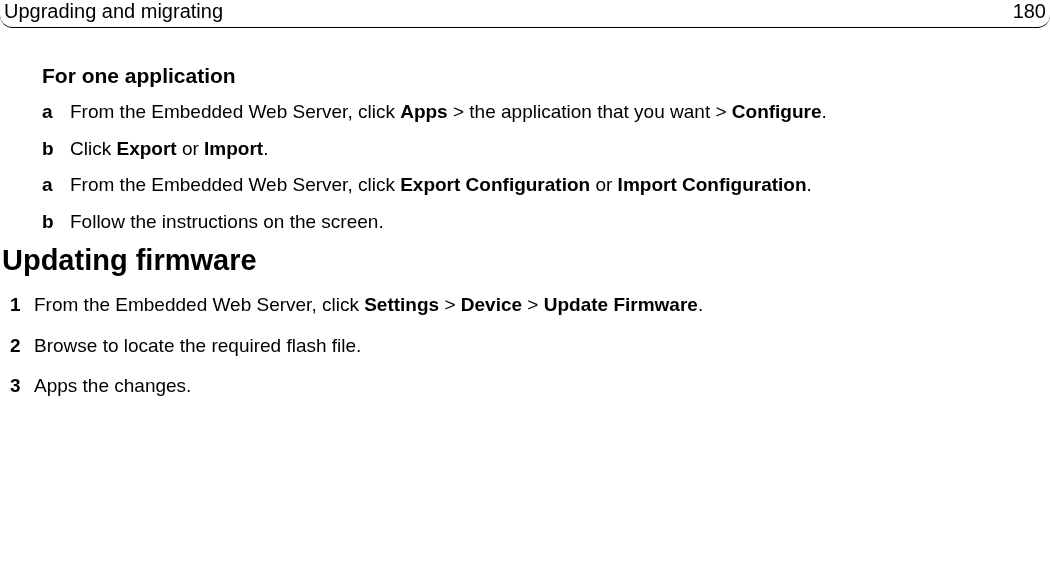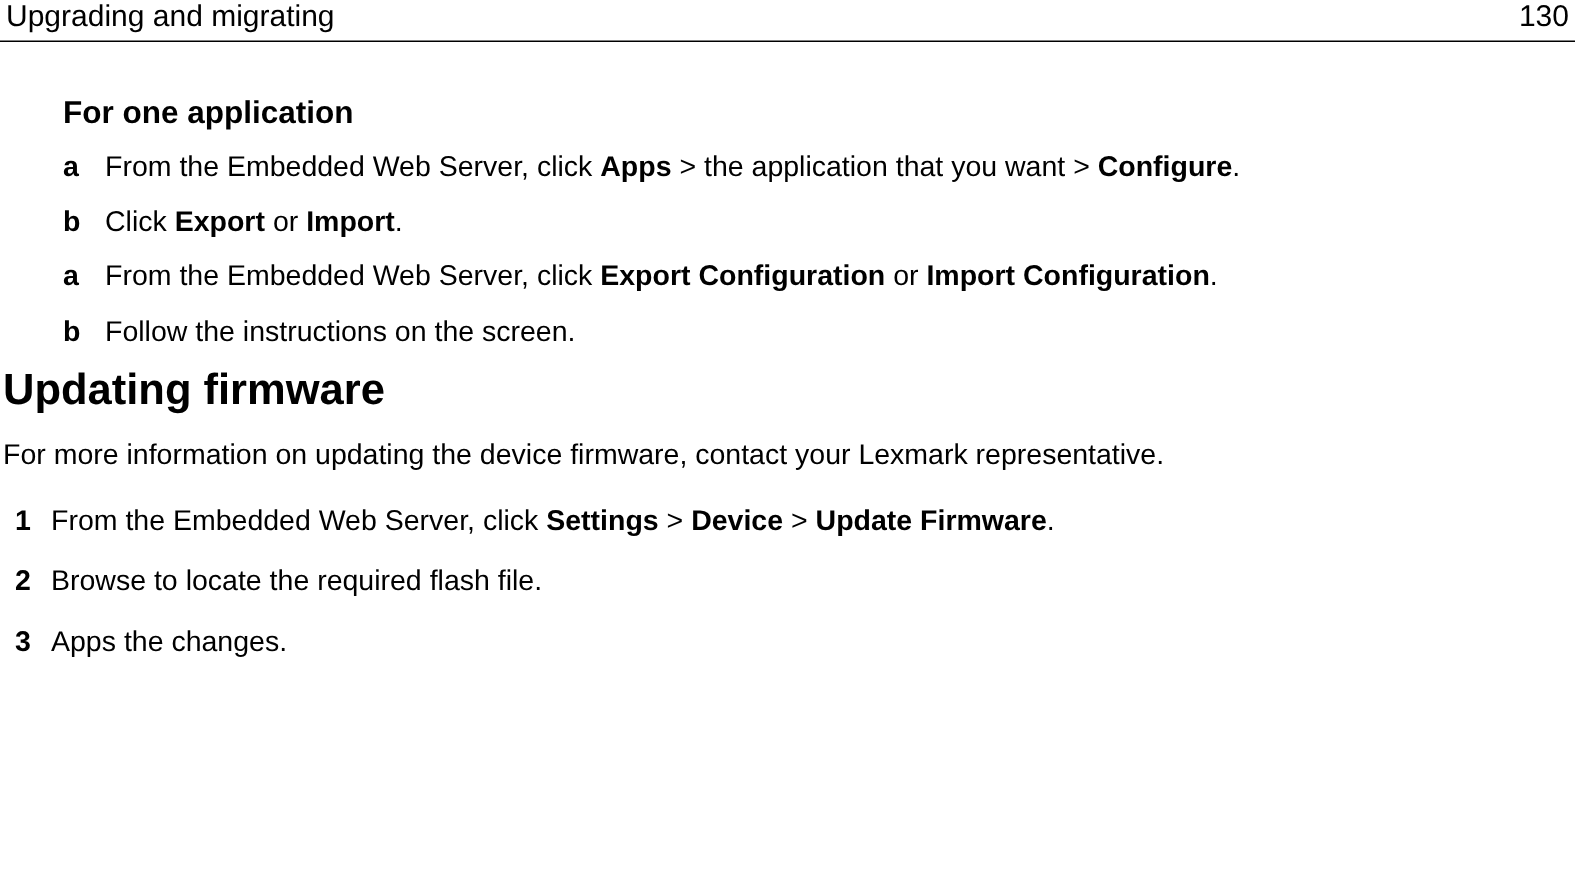--- a/index.html
+++ b/index.html
@@ -1,18 +1,19 @@
 <!DOCTYPE html>
 <html><head>
   <meta charset="utf-8">
   <style>
     * {
       margin: 0;
       padding: 0;
       box-sizing: border-box;
+      border-radius: 13px;
     }
     body {
       font-family: Arial, Helvetica, sans-serif;
       width: 1050px;
       height: 588px;
       background: #ffffff;
       color: #000000;
       position: relative;
     }
     .header {
@@ -86,21 +87,21 @@
       font-weight: 700;
       width: 24px;
       flex-shrink: 0;
     }
   </style>
 </head>
 <body>
 
 <div class="header">
   <span class="header-title">Upgrading and migrating</span>
-  <span class="header-page">130</span>
+  <span class="header-page">180</span>
 </div>
 
 <div class="content">
 
   <div class="section-heading">For one application</div>
   <ul class="lettered-list">
     <li>
       <span class="letter-marker">a</span>
       <span class="item-text">
         <span>From the Embedded Web Server, click </span><span class="bold">Apps</span><span> &gt; the application that you want &gt; </span><span class="bold">Configure</span><span>.</span>
@@ -121,21 +122,20 @@
         <span>From the Embedded Web Server, click </span><span class="bold">Export Configuration</span><span> or </span><span class="bold">Import Configuration</span><span>.</span>
       </span>
     </li>
     <li>
       <span class="letter-marker">b</span>
       <span class="item-text">Follow the instructions on the screen.</span>
     </li>
   </ul>
 
   <div class="h2-heading">Updating firmware</div>
-  <p class="body-para">For more information on updating the device firmware, contact your Lexmark representative.</p>
   <ul class="numbered-list">
     <li>
       <span class="num-marker">1</span>
       <span class="item-text">
         <span>From the Embedded Web Server, click </span><span class="bold">Settings</span><span> &gt; </span><span class="bold">Device</span><span> &gt; </span><span class="bold">Update Firmware</span><span>.</span>
       </span>
     </li>
     <li>
       <span class="num-marker">2</span>
       <span class="item-text">Browse to locate the required flash file.</span>

